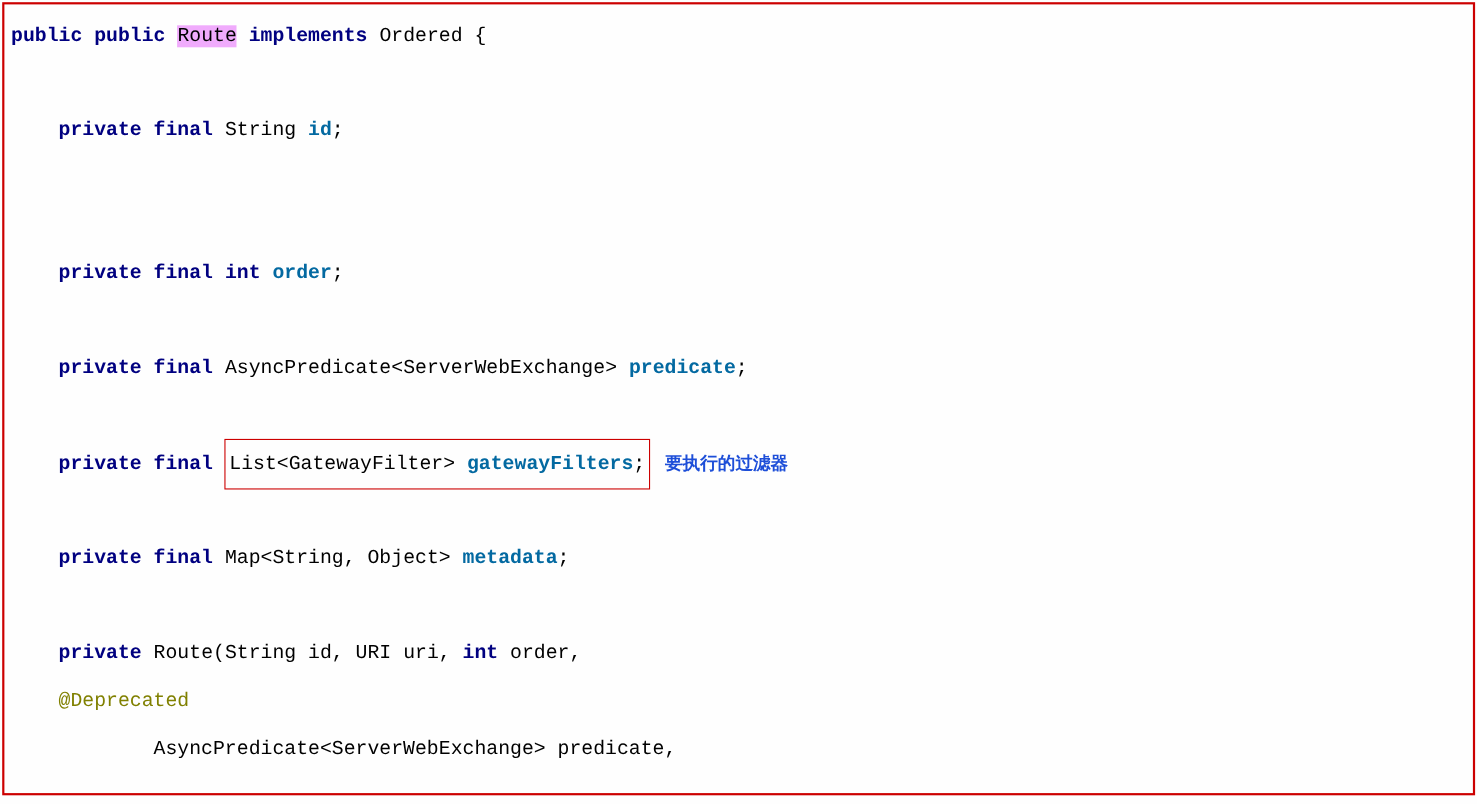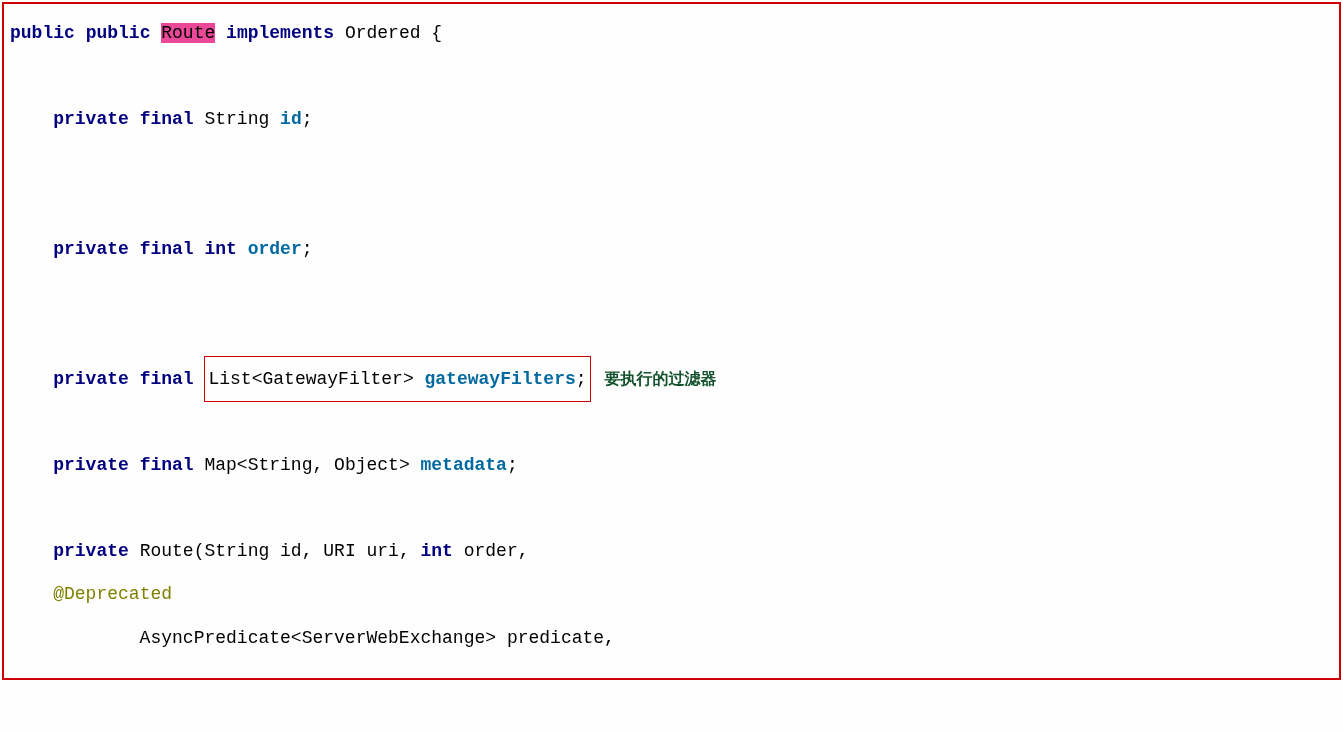--- a/index.html
+++ b/index.html
@@ -13,31 +13,31 @@
     border: 2px solid #c00;
     padding: 8px 6px 18px 6px;
     position: relative;
     background: #fefefe;
     line-height: 2.4;
   }
   .code-line {
     white-space: pre;
   }
   .kw { color: #000080; font-weight: bold; }
-  .highlight-bg { background: #ec4899; }
+  .highlight-bg { background: #f0abfc; }
   .name-def { color: #000000; }
   .field-name { color: #0369a1; font-weight: bold; }
   .annotation { color: #808000; }
   .inner-box {
     border: 1.5px solid #c00;
     padding: 12px 3px;
     display: inline;
   }
   .red-comment {
-    color: #14532d;
+    color: #1d4ed8;
     font-weight: bold;
     font-family: "Microsoft YaHei", sans-serif;
     font-size: 16px;
     margin-left: 14px;
   }
 </style>
 </head>
 <body>
 
 <div class="outer-box">
@@ -50,20 +50,21 @@
 
 <div class="code-line"> </div>
 
 
 <div class="code-line"> </div>
 
 <div class="code-line">    <span class="kw">private final</span><span class="kw"> int</span> <span class="field-name">order</span><span>;</span></div>
 
 <div class="code-line"> </div>
 
+<div class="code-line">    <span class="kw">private final</span><span> AsyncPredicate&lt;ServerWebExchange&gt; </span><span class="field-name">predicate</span><span>;</span></div>
 
 <div class="code-line"> </div>
 
 <div class="code-line">    <span class="kw">private final</span> <span class="inner-box"><span>List&lt;GatewayFilter&gt; </span><span class="field-name">gatewayFilters</span><span>;</span></span><span class="red-comment">要执行的过滤器</span></div>
 
 <div class="code-line"> </div>
 
 <div class="code-line">    <span class="kw">private final</span><span> Map&lt;String, Object&gt; </span><span class="field-name">metadata</span><span>;</span></div>
 
 <div class="code-line"> </div>

